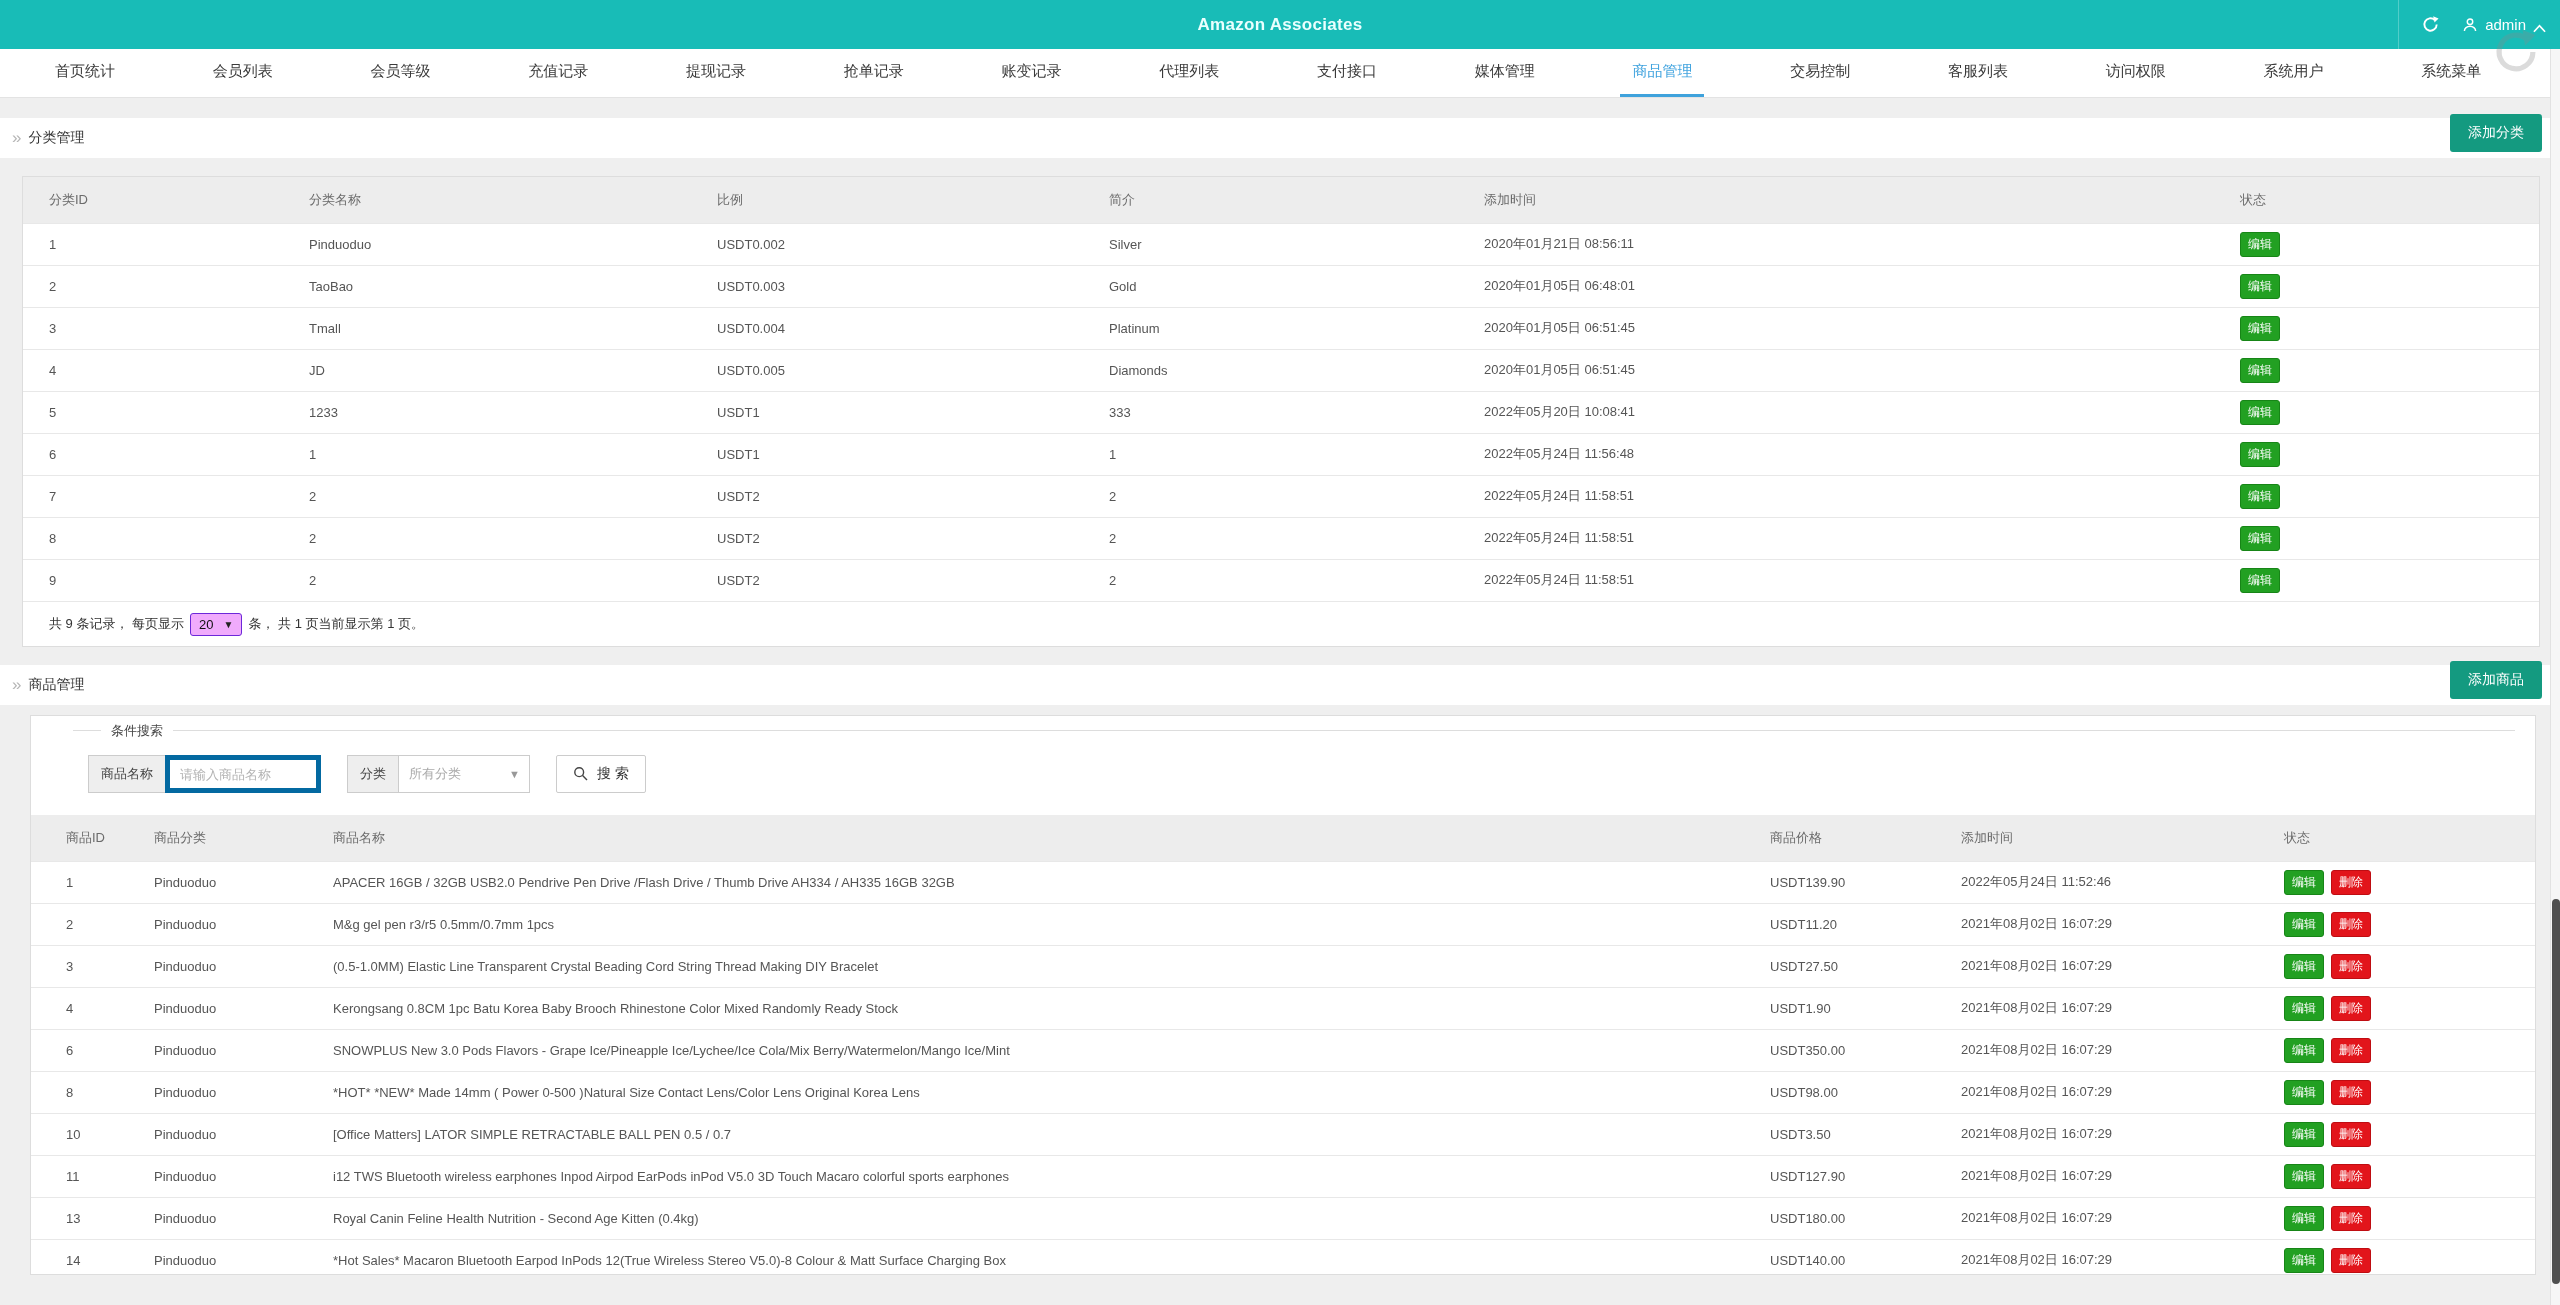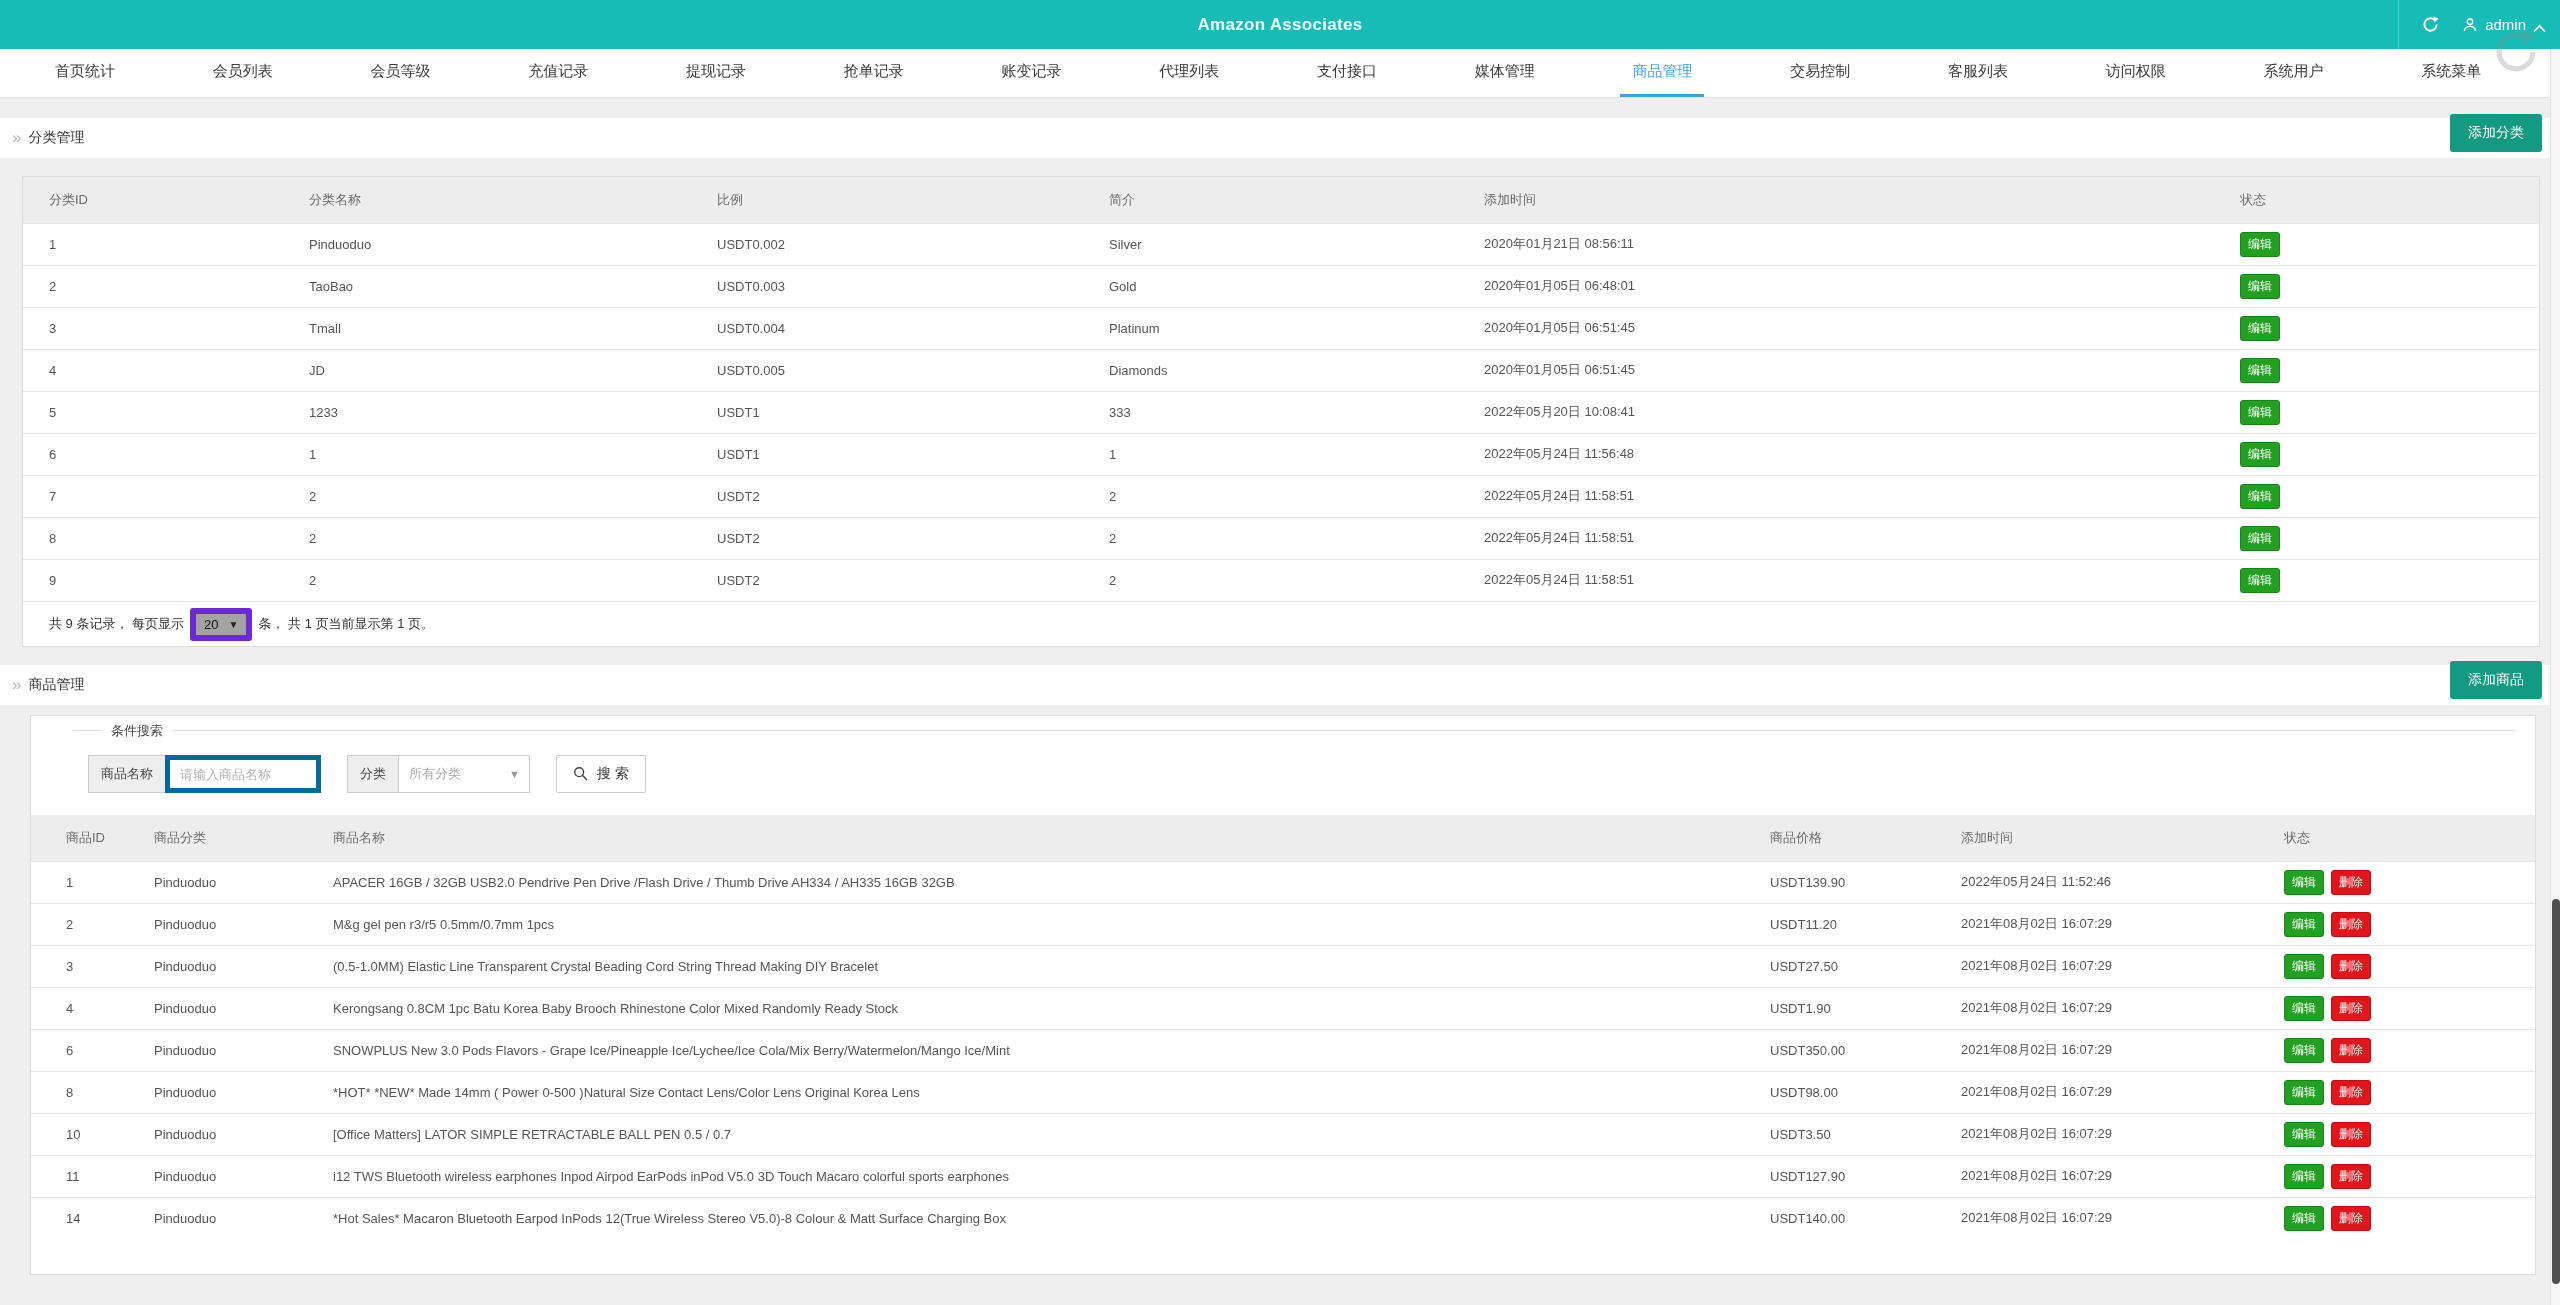--- a/index.html
+++ b/index.html
@@ -49,22 +49,22 @@
   .t2 td:first-child { padding-left:35px; }
 
   .btn-edit { background:#22a022; border:1px solid #178517; color:#fff; font-size:12px;
     padding:3px 7px; border-radius:3px; cursor:pointer; font-family:inherit; }
   .btn-delete { background:#e2151b; border:1px solid #bf0d12; color:#fff; font-size:12px;
     padding:3px 7px; border-radius:3px; margin-left:7px; cursor:pointer; font-family:inherit; }
 
   
   .pagination { height:45px; display:flex; align-items:center; padding-left:26px;
     font-size:13px; color:#333; gap:6px; border-top:1px solid #e8e8e8; }
-  .page-size { display:inline-flex; align-items:center; gap:10px; border:6px solid #6d28d9;
-    border-radius:3px; padding:3px 8px; font-size:13px; color:#111; cursor:pointer; background:#a3a3a3; }
+  .page-size { display:inline-flex; align-items:center; gap:10px; border:1px solid #6d28d9;
+    border-radius:3px; padding:3px 8px; font-size:13px; color:#111; cursor:pointer; background:#f0abfc; }
   .page-size .caret { font-size:10px; color:#222; }
 
   
   .search-wrap { margin:14px 20px 0 42px; border-top:1px solid #ddd; position:relative; padding-top:24px;padding-left:15px; }
   .search-legend { position:absolute; top:-9px; left:28px; background:#fff; padding:0 10px;
     font-size:13px; color:#444; }
   .search-row { display:flex; align-items:center; gap:26px; padding-bottom:22px; }
   .input-group { display:flex; align-items:stretch; height:38px; }
   .input-addon { background:#eee; border:1px solid #ccc; border-right:none; display:flex;
     align-items:center; padding:0 12px; font-size:13px; color:#444; }
@@ -353,20 +353,28 @@
         </tr>
         <tr>
           <td>11</td>
           <td>Pinduoduo</td>
           <td>i12 TWS Bluetooth wireless earphones Inpod Airpod EarPods inPod V5.0 3D Touch Macaro colorful sports earphones</td>
           <td>USDT127.90</td>
           <td>2021年08月02日 16:07:29</td>
           <td><button class="btn-edit">编辑</button><button class="btn-delete">删除</button></td>
         </tr>
         <tr>
+          <td>13</td>
+          <td>Pinduoduo</td>
+          <td>Royal Canin Feline Health Nutrition - Second Age Kitten (0.4kg)</td>
+          <td>USDT180.00</td>
+          <td>2021年08月02日 16:07:29</td>
+          <td><button class="btn-edit">编辑</button><button class="btn-delete">删除</button></td>
+        </tr>
+        <tr>
           <td>14</td>
           <td>Pinduoduo</td>
           <td>*Hot Sales* Macaron Bluetooth Earpod InPods 12(True Wireless Stereo V5.0)-8 Colour &amp; Matt Surface Charging Box</td>
           <td>USDT140.00</td>
           <td>2021年08月02日 16:07:29</td>
           <td><button class="btn-edit">编辑</button><button class="btn-delete">删除</button></td>
         </tr>
       </tbody>
   </table>
 </div>

